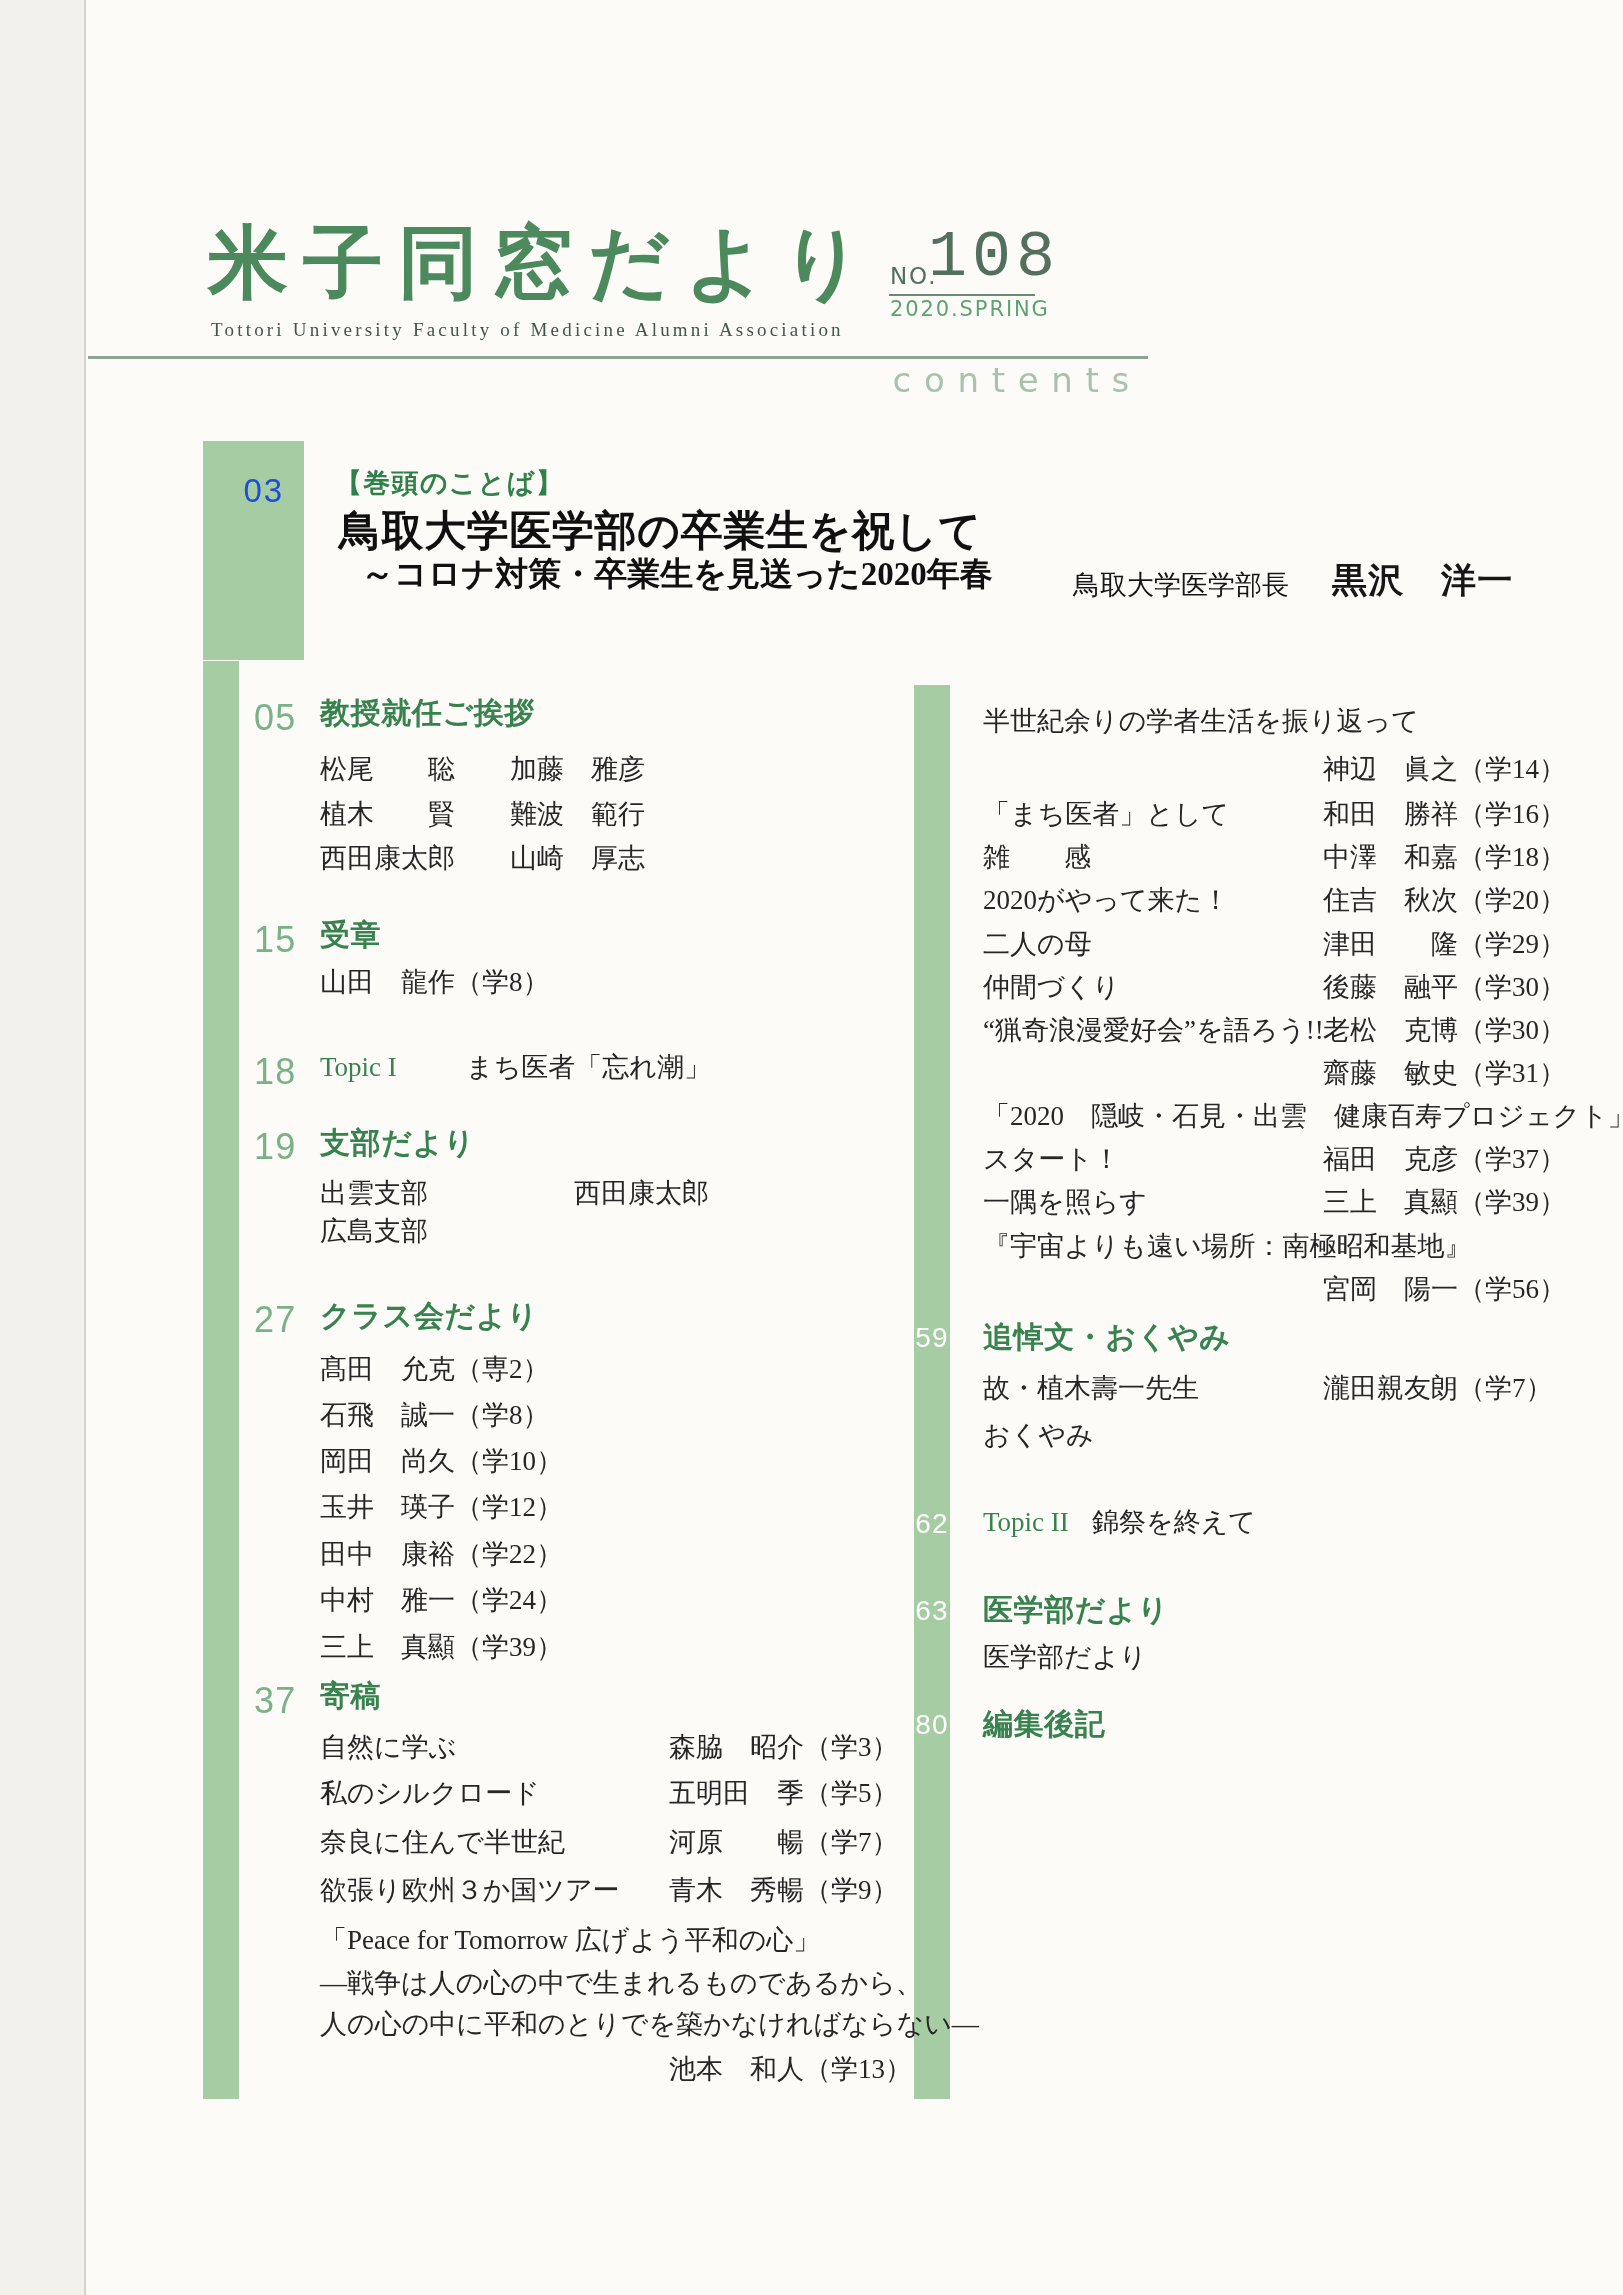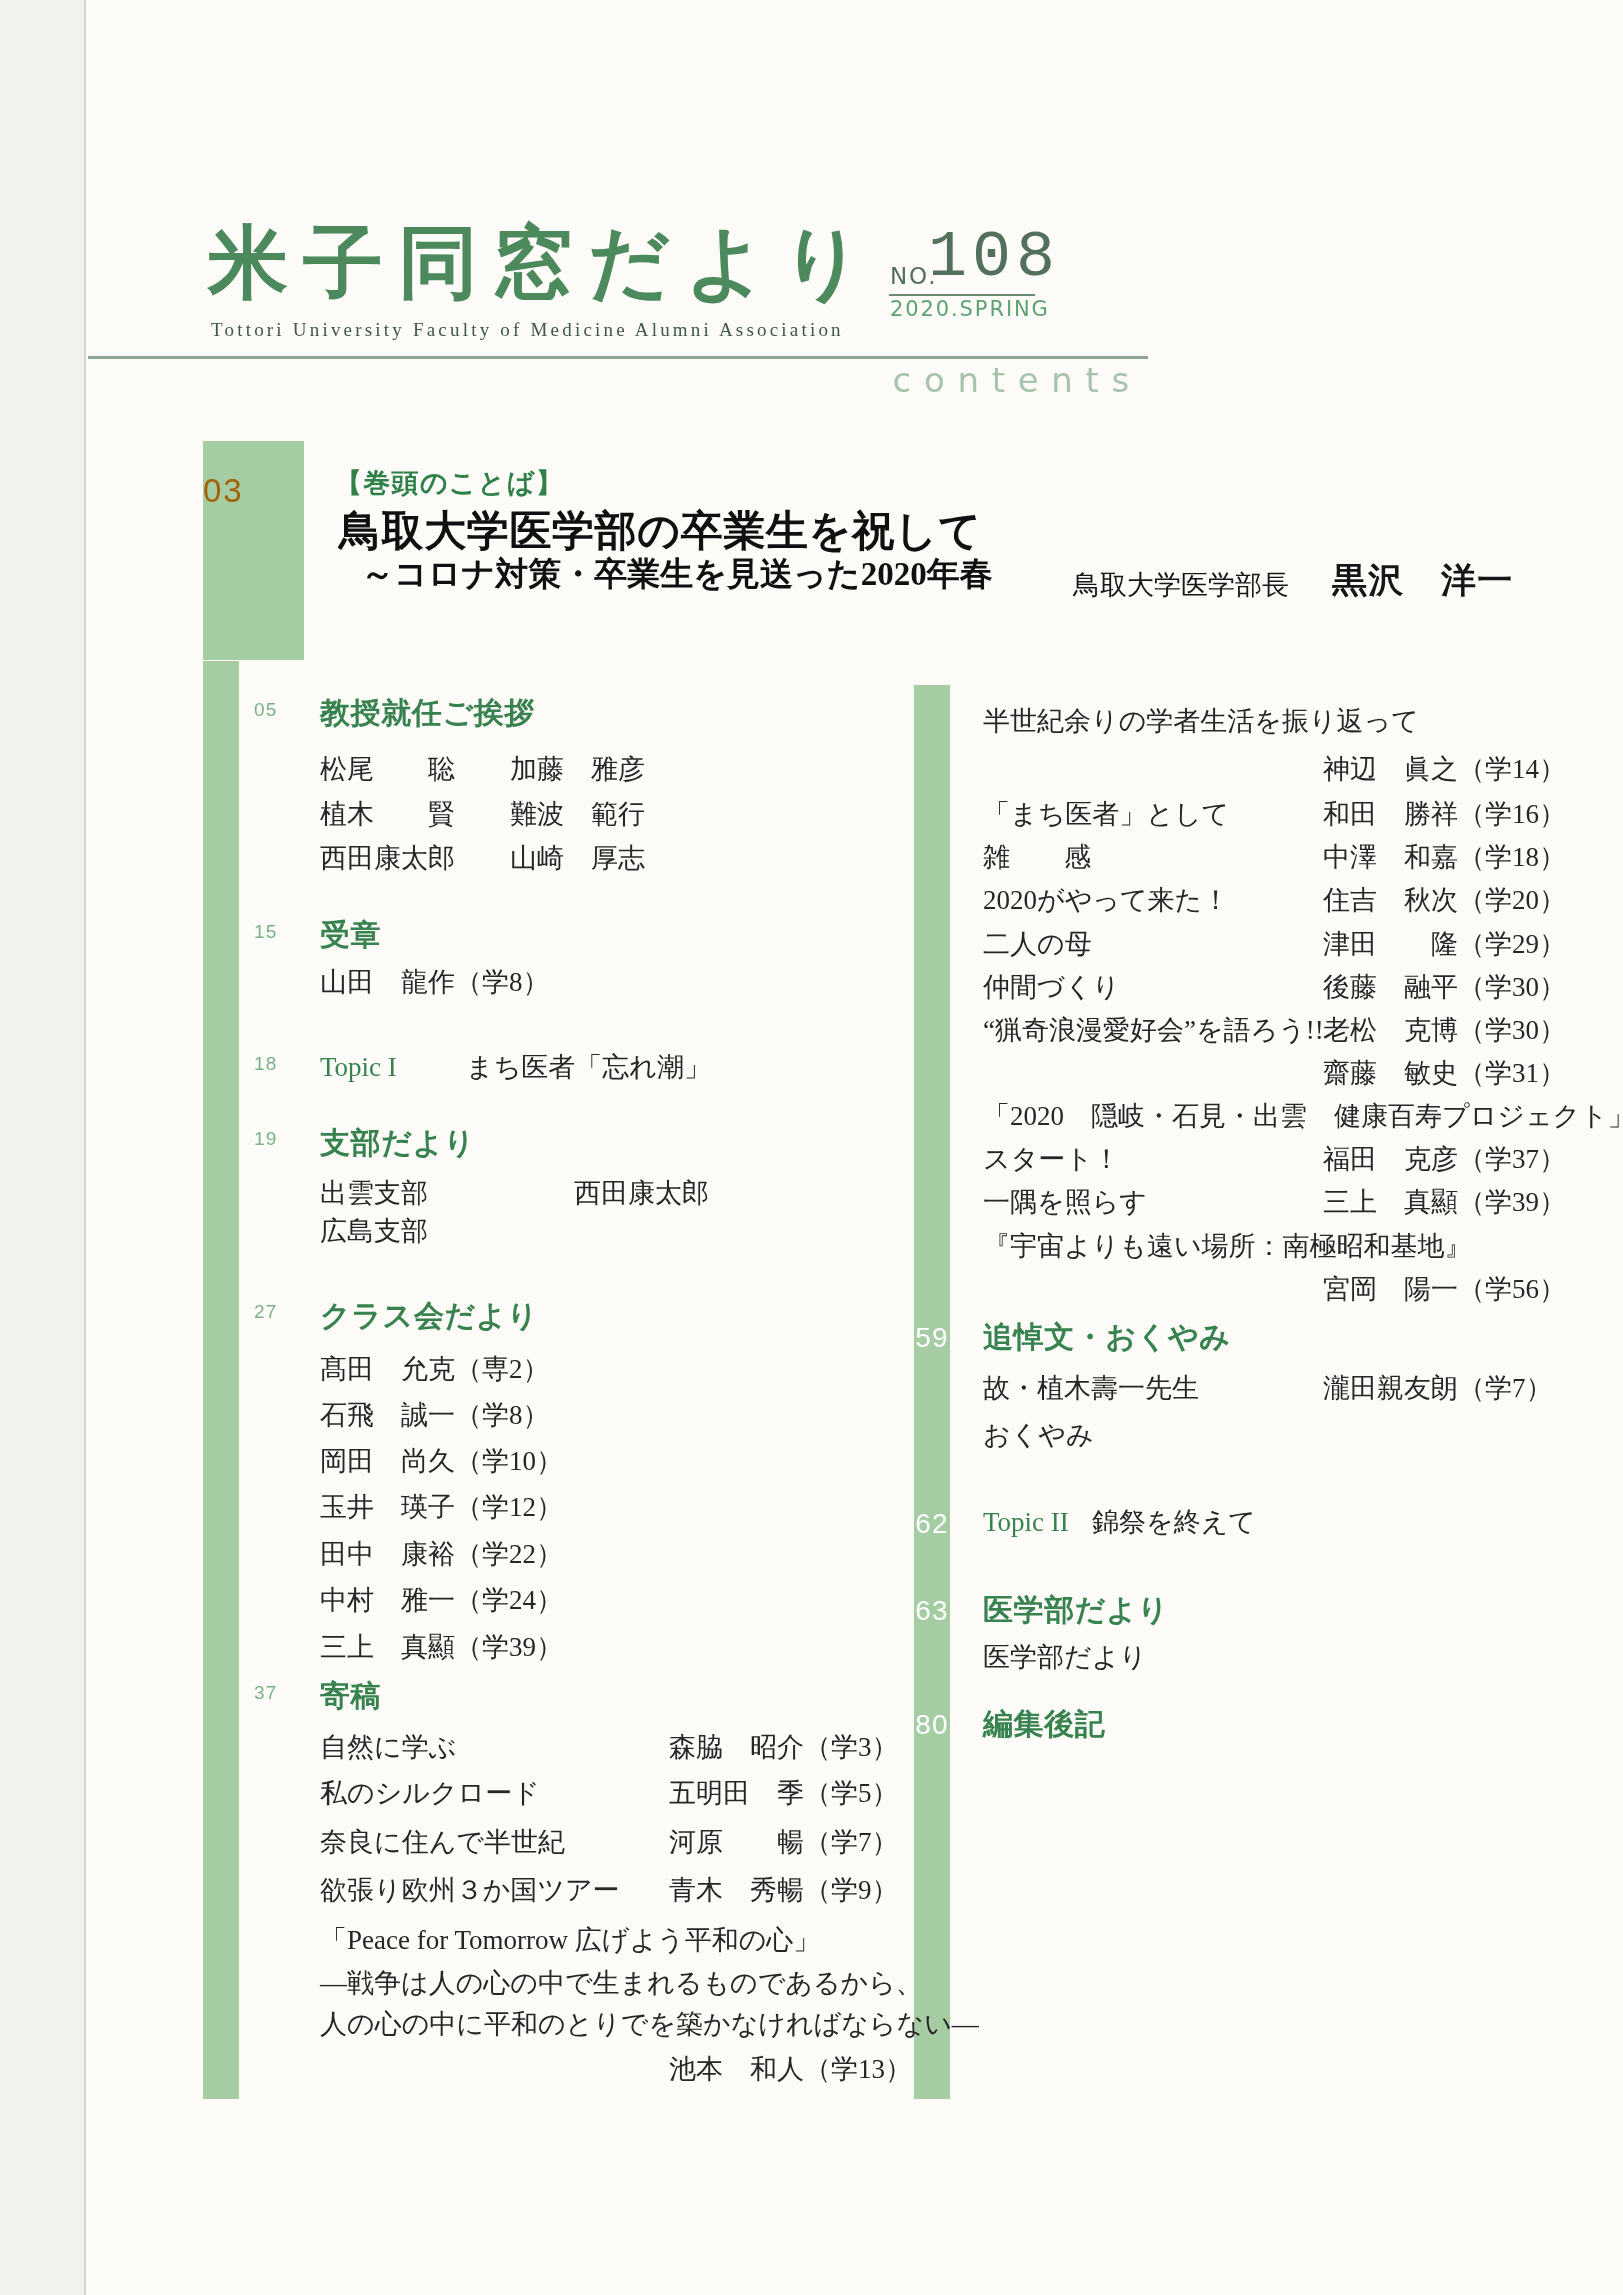--- a/index.html
+++ b/index.html
@@ -22,22 +22,22 @@
   .m-rule { position:absolute; left:88px; top:356px; width:1060px; height:2.5px; background:#8ba693; }
   .m-contents { position:absolute; right:481px; top:363px; font-family:"DejaVu Sans",sans-serif; font-size:34px; line-height:1; color:#a8c3ad; letter-spacing:12.7px; }
 
   
   .bar { position:absolute; background:#a6cca4; }
   .bar-wide  { left:203px; top:441px;  width:101px; height:219px; }
   .bar-left  { left:203px; top:661px; width:36px;  height:1438px; }
   .bar-right { left:914px; top:685px; width:36px; height:1414px; }
 
   
-  .num-feature { position:absolute; left:203px; top:474px; width:81px; text-align:left; font-family:"Liberation Sans",sans-serif; font-size:33px; line-height:1; color:#a16207; letter-spacing:1.9px; }
-  .num-g { position:absolute; left:254px; font-family:"Liberation Sans",sans-serif; font-size:19px; line-height:1; color:#79b287; letter-spacing:1.3px; }
+  .num-feature { position:absolute; left:203px; top:474px; width:81px; text-align:right; font-family:"Liberation Sans",sans-serif; font-size:33px; line-height:1; color:#1d4ed8; letter-spacing:1.9px; }
+  .num-g { position:absolute; left:254px; font-family:"Liberation Sans",sans-serif; font-size:36px; line-height:1; color:#79b287; letter-spacing:1.3px; }
   .num-w { position:absolute; left:914px; width:36px; text-align:center; font-family:"Liberation Sans",sans-serif; font-size:28px; line-height:1; color:#ffffff; letter-spacing:1.3px; }
 
   
   .kicker { position:absolute; left:335px; top:469px; font-family:"Liberation Sans",sans-serif; font-weight:bold; font-size:27px; line-height:1.1; color:#2f8049; letter-spacing:1.3px; }
   .f-title { position:absolute; left:339px; top:510px; font-weight:bold; font-size:42px; line-height:1; color:#101010; letter-spacing:0.6px; white-space:nowrap; }
   .f-sub   { position:absolute; left:339px; top:558px; font-weight:bold; font-size:33px; line-height:1; color:#101010; white-space:nowrap;margin-left:22px; }
   .f-role  { position:absolute; left:1073px; top:572px; font-size:27px; line-height:1; color:#161616; white-space:nowrap; }
   .f-name  { position:absolute; left:1332px; top:563px; font-weight:bold; font-size:35px; line-height:1; color:#161616; letter-spacing:1.3px; white-space:nowrap; }
 
   

